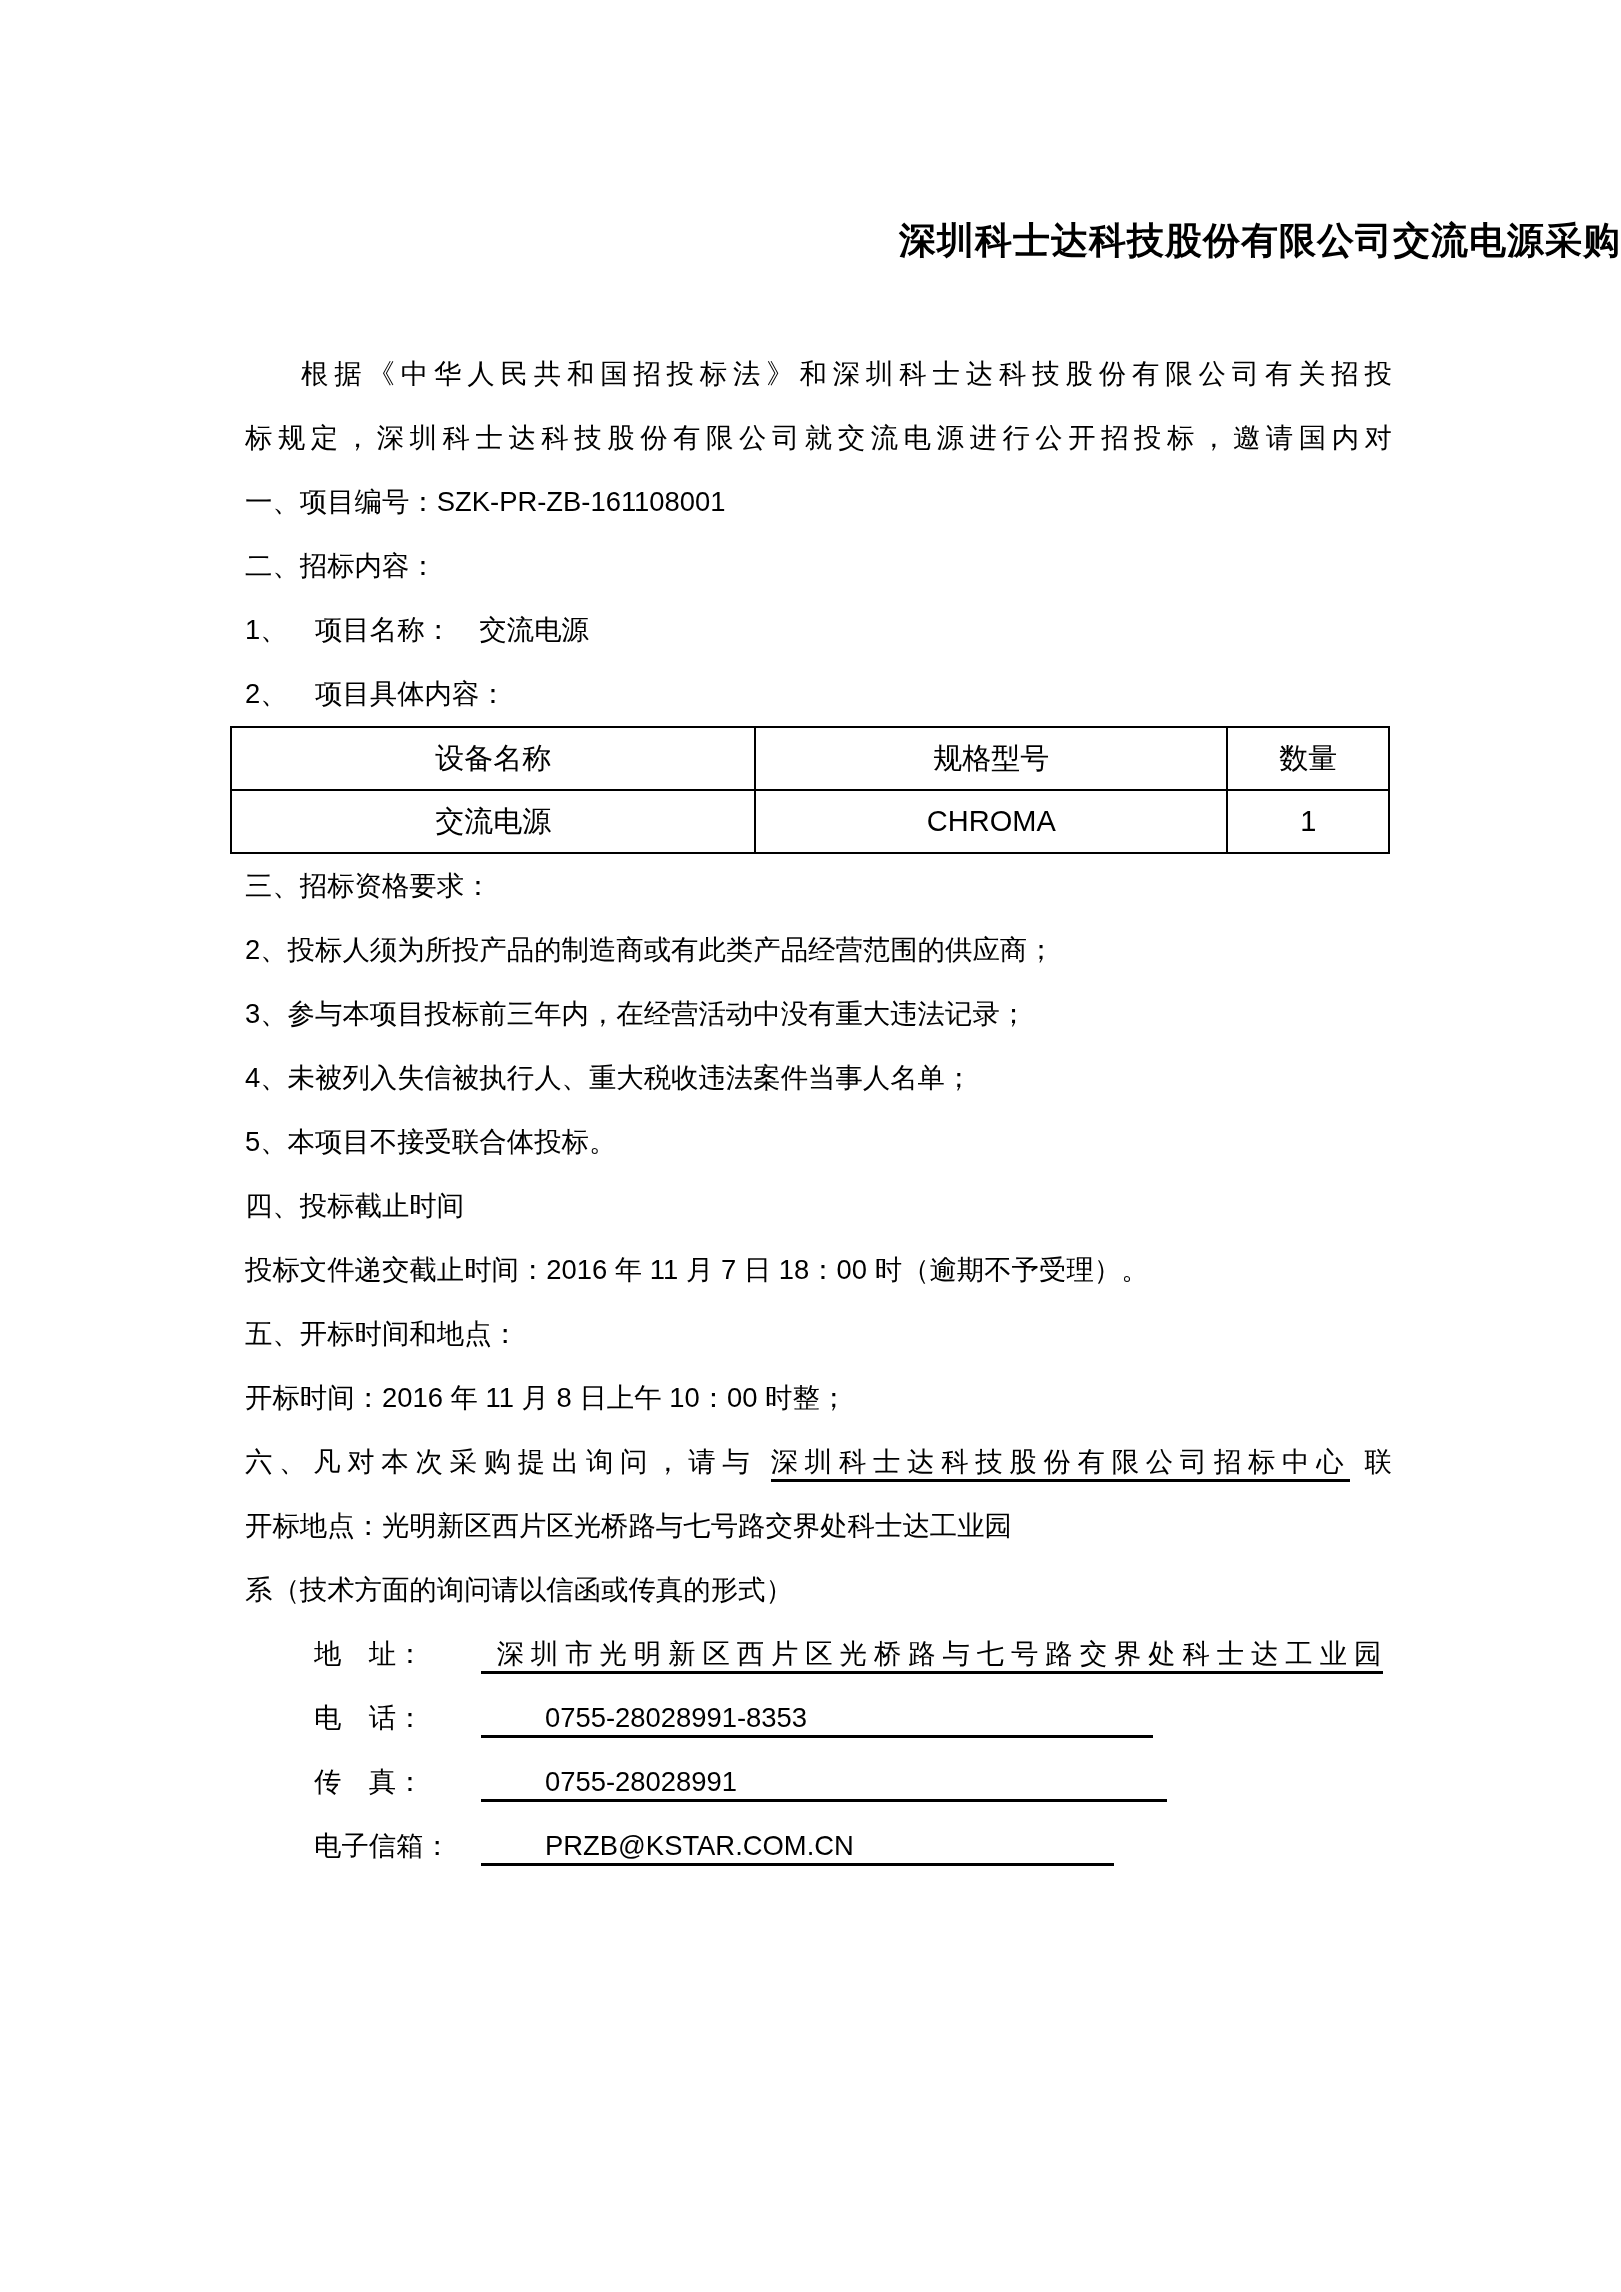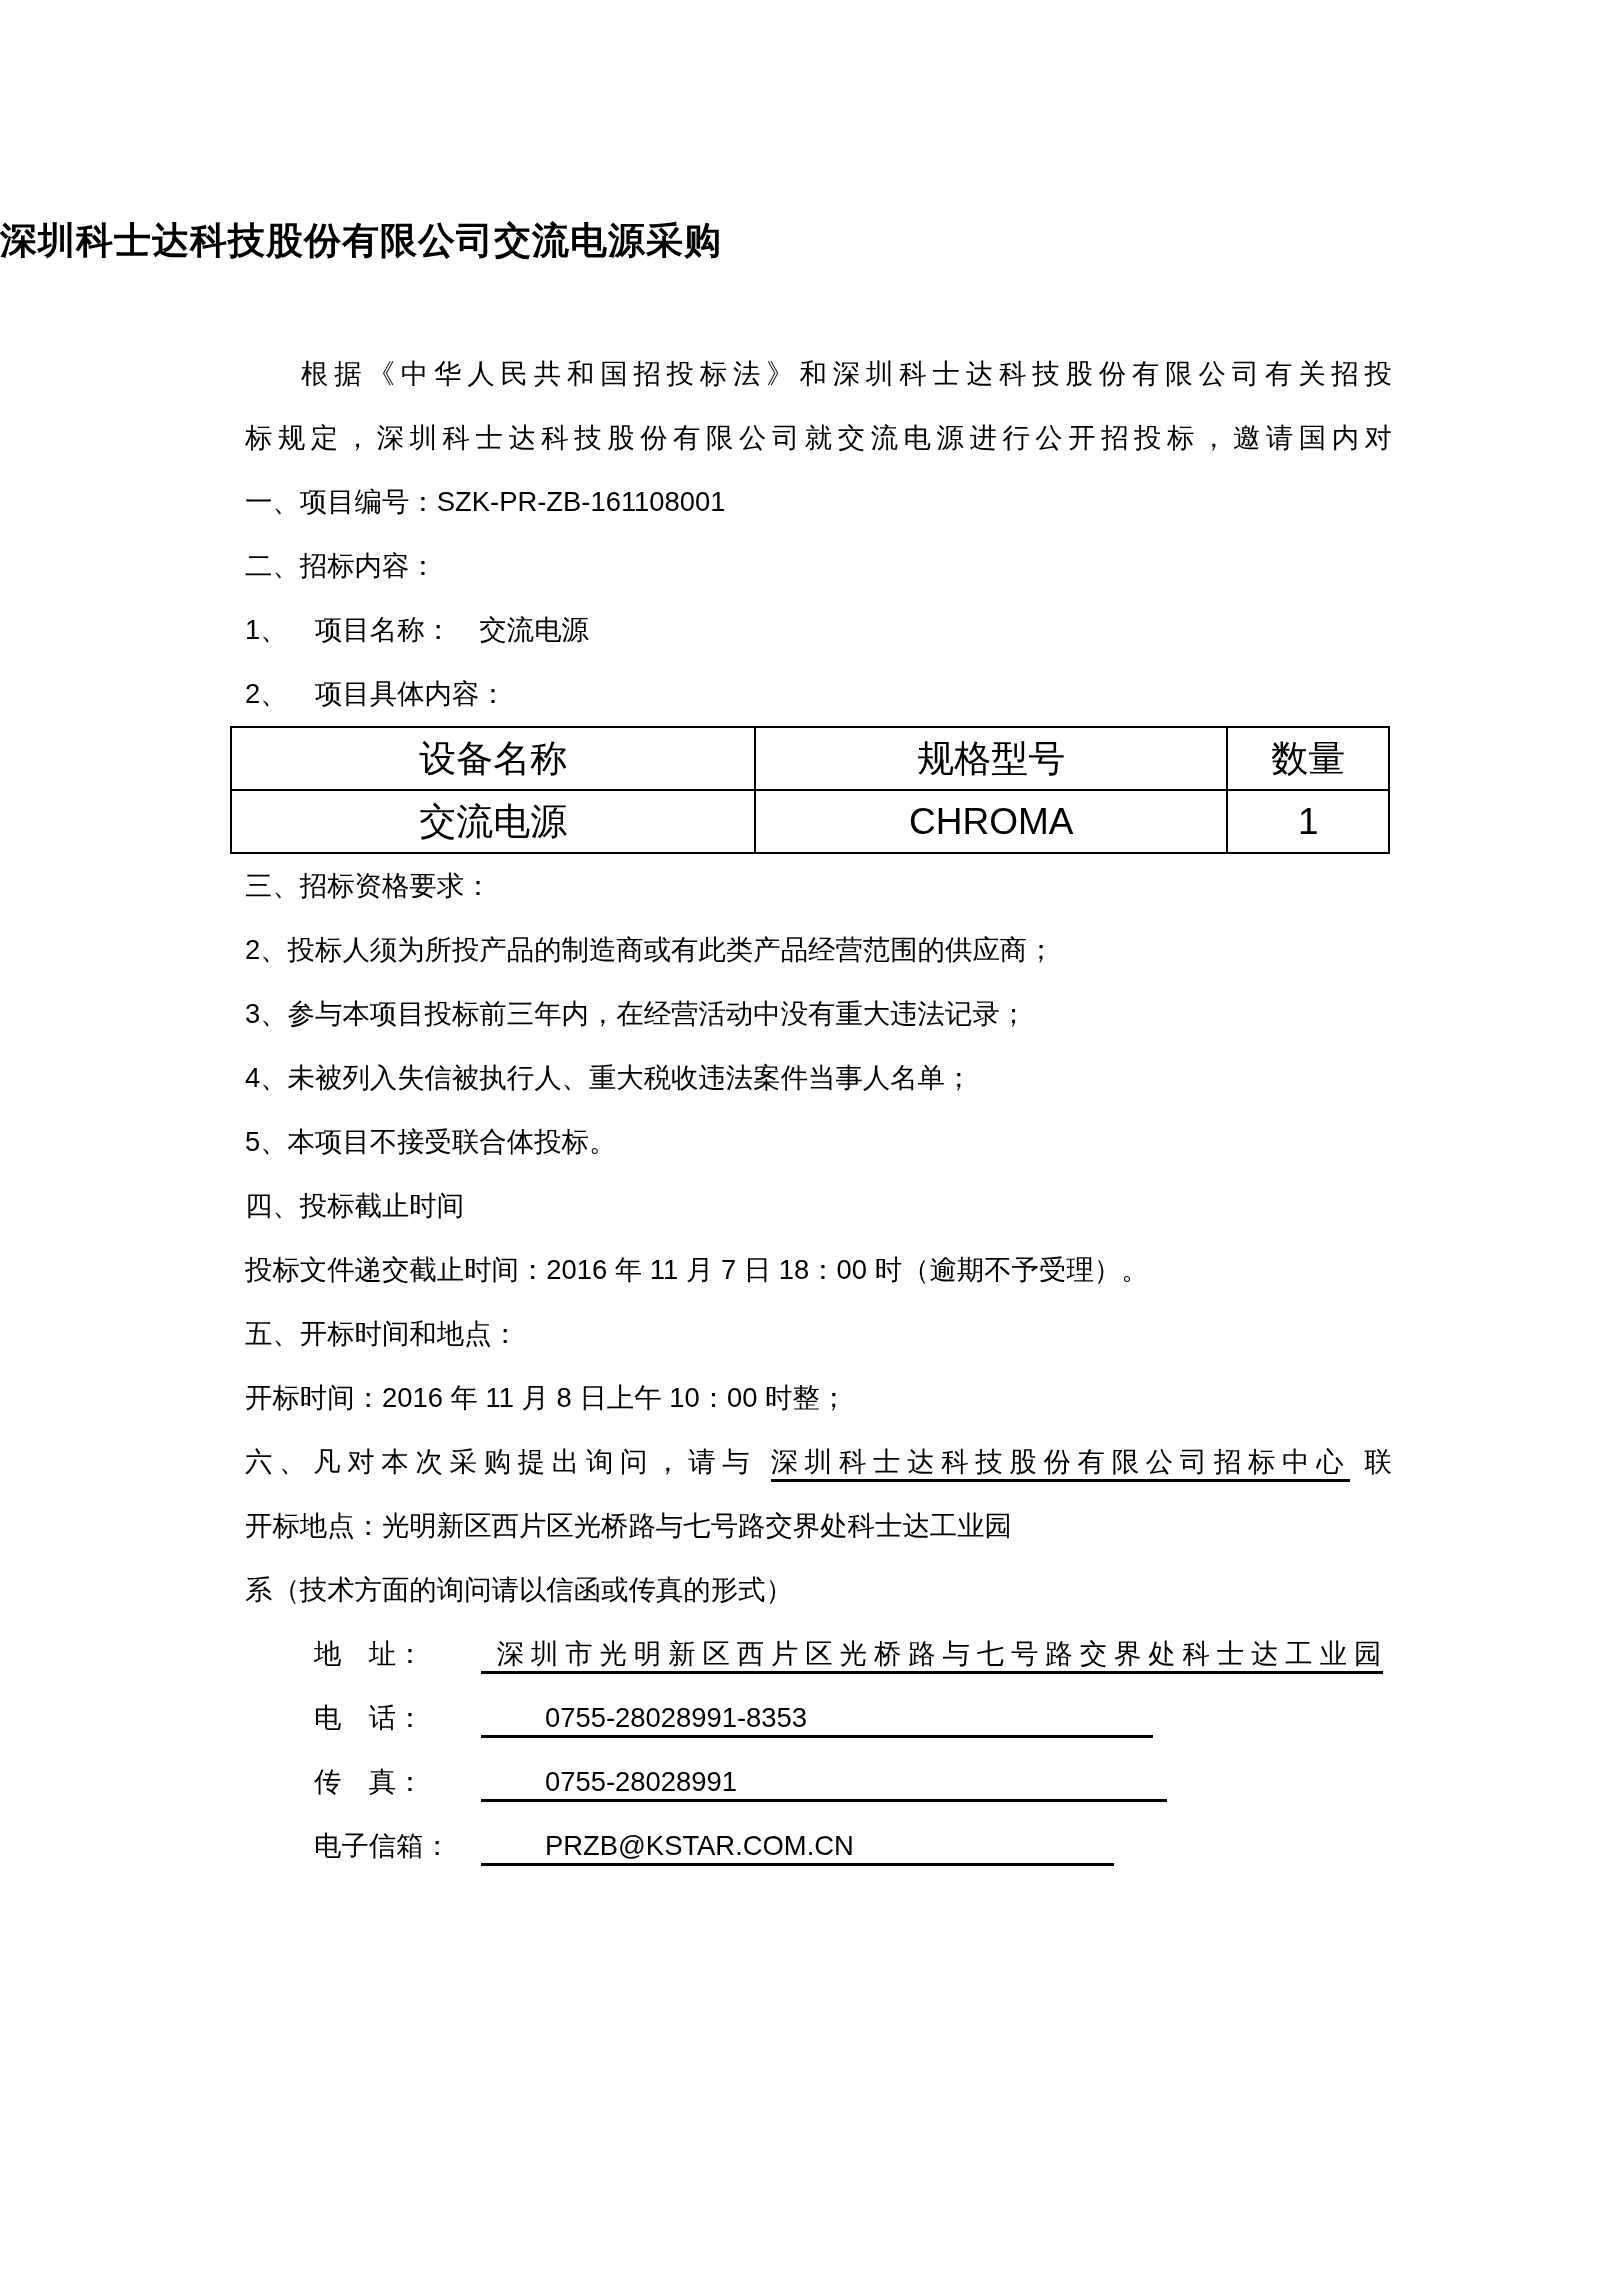--- a/index.html
+++ b/index.html
@@ -3,38 +3,38 @@
 <meta charset="utf-8">
 <style>
   html,body { margin:0; padding:0; }
   body {
     width:1621px; height:2293px; background:#ffffff; color:#000000;
     font-family:"Liberation Sans", sans-serif; position:relative; overflow:hidden;
   }
   .page { position:absolute; inset:0; background:#ffffff; }
   .title {
     position:absolute; top:216px; left:0; width:1621px; margin:0;
-    font-size:37px; line-height:49px; font-weight:bold; text-align:left;
+    font-size:37px; line-height:49px; font-weight:bold; text-align:right;
     letter-spacing:1px;
   }
   .content {
     position:absolute; top:342px; left:245px; width:1147px;
     font-size:27.4px; line-height:64px;
   }
   .line { white-space:nowrap; }
   .just { white-space:normal; text-align:justify; text-align-last:justify; }
   .indent { text-indent:56px; }
   .u { border-bottom:3.9px solid #000; padding-bottom:2px; }
   table.spec {
     border-collapse:collapse; table-layout:fixed;
     width:1159px; margin-left:-14.7px; border:2.9px solid #000;
   }
   table.spec td {
     border:2px solid #000; height:61px; padding:0;
-    text-align:center; vertical-align:middle; font-size:37px; line-height:29px;
+    text-align:center; vertical-align:middle; font-size:29px; line-height:29px;
   }
   col.c1 { width:524px; } col.c2 { width:472px; } col.c3 { width:162px; }
   .contact { padding-left:69px; }
   .clabel { display:inline-block; width:167px; }
   .cvalue {
     display:inline-block; box-sizing:border-box; border-bottom:3.9px solid #000;
     line-height:35px; padding-left:64px; vertical-align:baseline; white-space:nowrap;
   }
   .w-addr   { width:902px; padding-left:15.7px; letter-spacing:6.9px; }
   .w-phone  { width:672px; }

